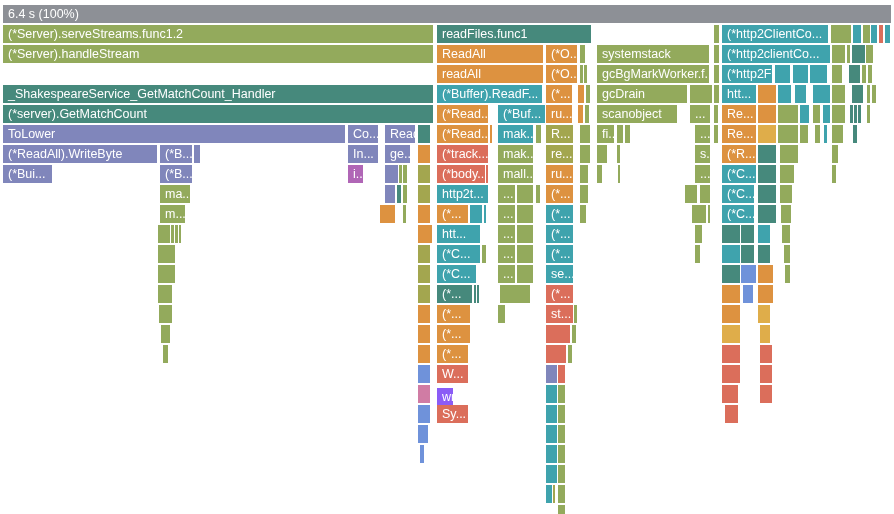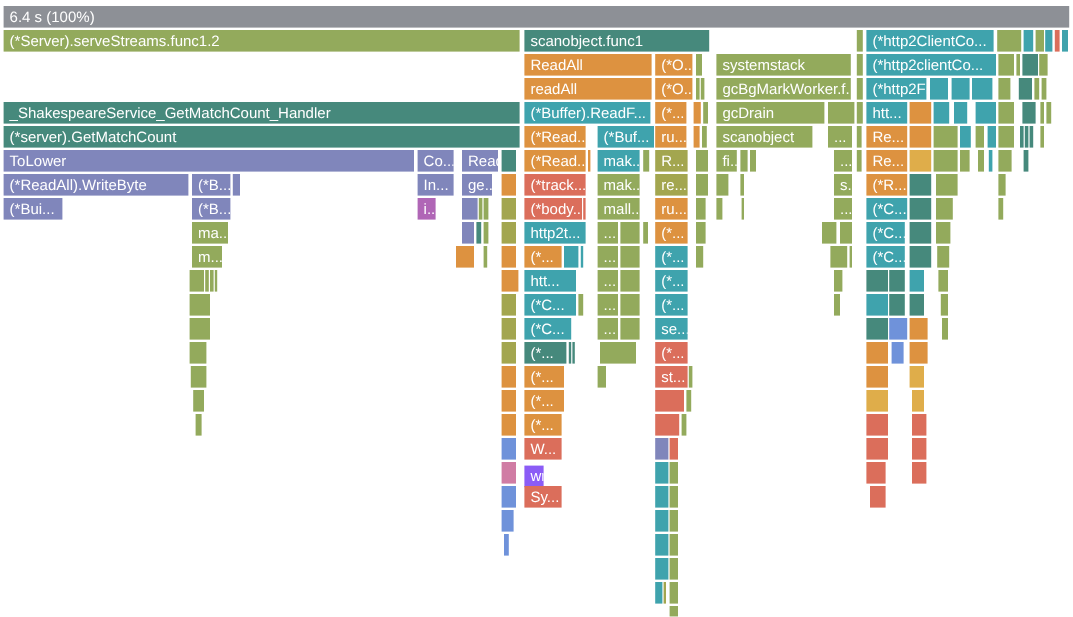--- a/index.html
+++ b/index.html
@@ -24,29 +24,30 @@
   }
   .cell.nolabel{padding-left:0;}
 </style>
 </head>
 <body>
 
 <div id="stage">
 
 <div class="cell" title="7.8 s (100%)" style="left: 3px; top: 5px; width: 888px; height: 18px; background: rgb(141, 144, 150); color: rgb(255, 255, 255);">6.4 s (100%)</div>
     <div class="cell" title="(*Server).serveStreams.func1.2" style="left: 3px; top: 25px; width: 430px; height: 18px; background: rgb(147, 170, 92); color: rgb(255, 255, 255);">(*Server).serveStreams.func1.2</div>
-    <div class="cell" title="readFiles.func1" style="left: 437px; top: 25px; width: 154px; height: 18px; background: rgb(70, 137, 124); color: rgb(255, 255, 255);">scanobject.func1</div>
+    <div class="cell" title="readFiles.func1" style="left: 437px; top: 25px; width: 154px; height: 18px; background: rgb(70, 137, 124); color: rgb(255, 255, 255);">readFiles.func1</div>
     <div class="cell nolabel" style="left: 714px; top: 25px; width: 5px; height: 18px; background: rgb(147, 170, 92); color: rgb(255, 255, 255);"></div>
     <div class="cell" title="(*http2ClientCo..." style="left: 722px; top: 25px; width: 106px; height: 18px; background: rgb(63, 163, 173); color: rgb(255, 255, 255);">(*http2ClientCo...</div>
     <div class="cell nolabel" style="left: 831px; top: 25px; width: 20px; height: 18px; background: rgb(147, 170, 92); color: rgb(255, 255, 255);"></div>
     <div class="cell nolabel" style="left: 853px; top: 25px; width: 8px; height: 18px; background: rgb(63, 163, 173); color: rgb(255, 255, 255);"></div>
     <div class="cell nolabel" style="left: 863px; top: 25px; width: 7px; height: 18px; background: rgb(147, 170, 92); color: rgb(255, 255, 255);"></div>
     <div class="cell nolabel" style="left: 871px; top: 25px; width: 6px; height: 18px; background: rgb(63, 163, 173); color: rgb(255, 255, 255);"></div>
     <div class="cell nolabel" style="left: 879px; top: 25px; width: 4px; height: 18px; background: rgb(219, 110, 91); color: rgb(255, 255, 255);"></div>
     <div class="cell nolabel" style="left: 885px; top: 25px; width: 5px; height: 18px; background: rgb(63, 163, 173); color: rgb(255, 255, 255);"></div>
+    <div class="cell" title="(*Server).handleStream" style="left: 3px; top: 45px; width: 430px; height: 18px; background: rgb(147, 170, 92); color: rgb(255, 255, 255);">(*Server).handleStream</div>
     <div class="cell" title="ReadAll" style="left: 437px; top: 45px; width: 106px; height: 18px; background: rgb(221, 146, 64); color: rgb(255, 255, 255);">ReadAll</div>
     <div class="cell" title="(*O..." style="left: 546px; top: 45px; width: 31px; height: 18px; background: rgb(221, 146, 64); color: rgb(255, 255, 255);">(*O...</div>
     <div class="cell nolabel" style="left: 580px; top: 45px; width: 5px; height: 18px; background: rgb(147, 170, 92); color: rgb(255, 255, 255);"></div>
     <div class="cell" title="systemstack" style="left: 597px; top: 45px; width: 112px; height: 18px; background: rgb(147, 170, 92); color: rgb(255, 255, 255);">systemstack</div>
     <div class="cell nolabel" style="left: 714px; top: 45px; width: 5px; height: 18px; background: rgb(147, 170, 92); color: rgb(255, 255, 255);"></div>
     <div class="cell" title="(*http2clientCo..." style="left: 722px; top: 45px; width: 108px; height: 18px; background: rgb(63, 163, 173); color: rgb(255, 255, 255);">(*http2clientCo...</div>
     <div class="cell nolabel" style="left: 832px; top: 45px; width: 13px; height: 18px; background: rgb(147, 170, 92); color: rgb(255, 255, 255);"></div>
     <div class="cell nolabel" style="left: 847px; top: 45px; width: 3px; height: 18px; background: rgb(147, 170, 92); color: rgb(255, 255, 255);"></div>
     <div class="cell nolabel" style="left: 852px; top: 45px; width: 13px; height: 18px; background: rgb(70, 137, 124); color: rgb(255, 255, 255);"></div>
     <div class="cell nolabel" style="left: 866px; top: 45px; width: 7px; height: 18px; background: rgb(147, 170, 92); color: rgb(255, 255, 255);"></div>

